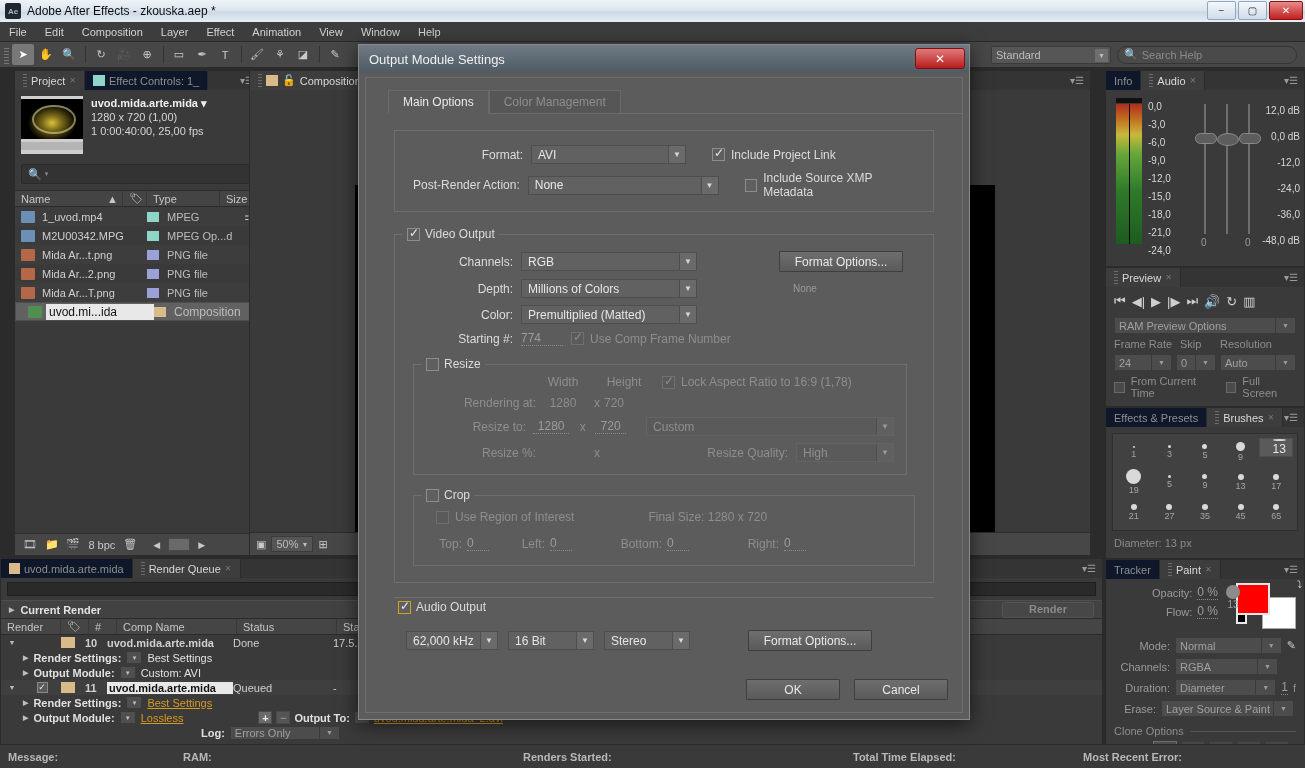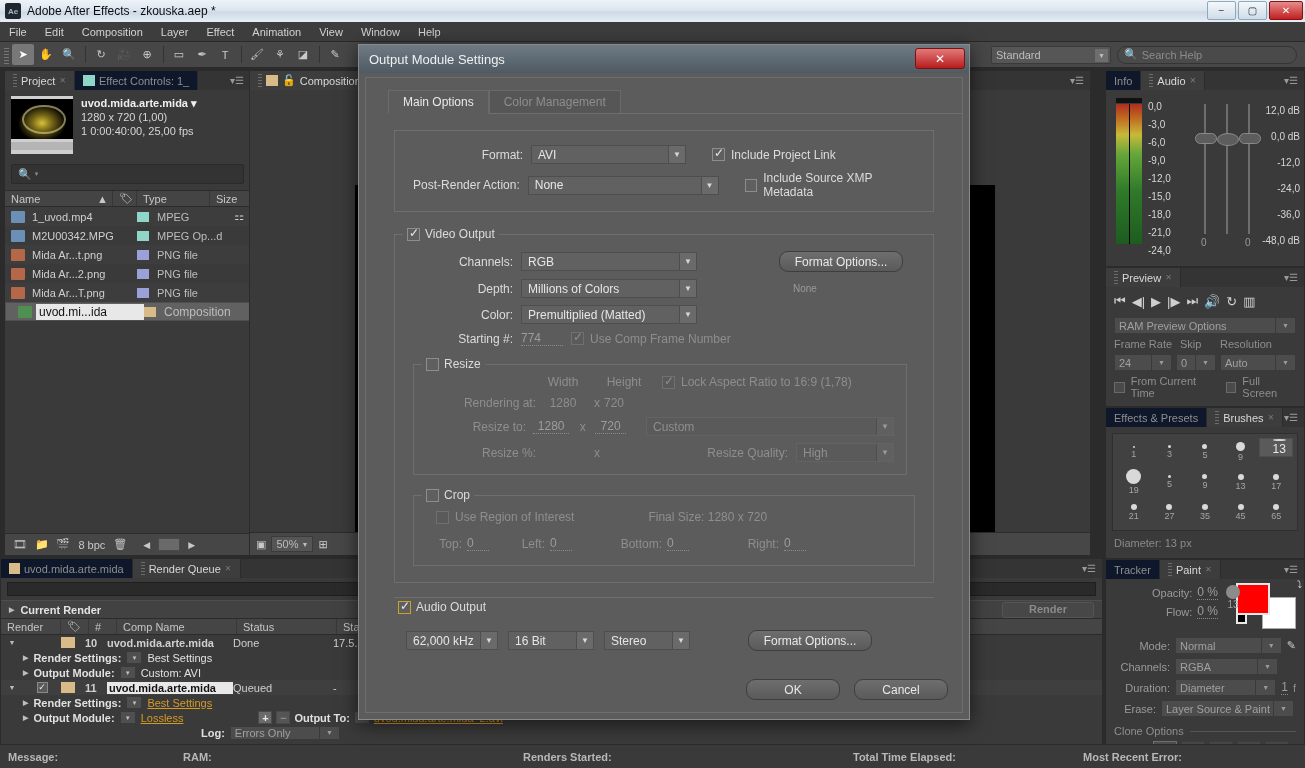--- a/index.html
+++ b/index.html
@@ -80,21 +80,21 @@
   }
   .ptab.active { background:#3d3d3d; color:#d8d8d8; }
   .ptab .x { font-size: 8px; color:#777; }
   .ptab .dots { width:4px; height:13px;
     background-image: repeating-linear-gradient(0deg,#6c6c6c 0 1px,transparent 1px 3px);
     background-size:1px 100%; background-repeat:repeat-x; background-position:0 0; }
   .ptab-fill { flex:1; background:#343434; display:flex; align-items:center; justify-content:flex-end; padding-right:6px;}
   .pmenu { font-size:10px; color:#9a9a9a; }
 
   
-  #projectPanel { left: 4px; top: 70px; width: 247px; height: 486px; }
+  #projectPanel { left: 14px; top: 70px; width: 247px; height: 486px; }
   .proj-head { display:flex; padding: 6px; gap: 8px; height: 68px; }
   .proj-thumb { width: 62px; height: 58px; background: #cfcfcf; padding: 3px 0; }
   .proj-thumb .img { width: 100%; height: 40px; background: radial-gradient(ellipse at 50% 60%, #d8c23a 0%, #7a6a18 22%, #000 55%); position:relative; }
   .proj-thumb .img::after{content:"";position:absolute;left:18%;top:14%;width:64%;height:64%;border:2px solid #e8e0a0;border-radius:50%;opacity:.55;}
   .proj-thumb .bar { height:8px; background:#b5b5b5; margin-top:3px; }
   .proj-meta { font-size: 11px; line-height: 14px; color:#d6d6d6; }
   .proj-meta .nm { font-weight: bold; color:#efefef; }
   .proj-search {
     margin: 6px; height: 20px; background:#333; border:1px solid #2a2a2a; border-radius:2px;
     display:flex; align-items:center; padding-left:6px; gap:3px; color:#8a8a8a;
@@ -195,21 +195,21 @@
   .sel {
     background:#616161; border:1px solid #4e4e4e; height:19px;
     display:flex; align-items:center; padding-left:6px; font-size:12px; color:#e6e6e6;
     position:relative;
   }
   .sel.dim { color:#8e8e8e; background:#5a5a5a; border-color:#636363; }
   .sel .ar { position:absolute; right:0; top:0; bottom:0; width:17px; background:#6a6a6a; border-left:1px solid #4e4e4e; display:flex; align-items:center; justify-content:center; font-size:8px; color:#d8d8d8;}
   .sel.dim .ar { background:#606060; color:#999; }
   .btn {
     background: linear-gradient(180deg,#6e6e6e,#5a5a5a); border:1px solid #3e3e3e;
-    border-radius:9px; height:21px; display:flex; align-items:center; justify-content:center;
+    border-radius:1px; height:21px; display:flex; align-items:center; justify-content:center;
     font-size:12px; color:#e8e8e8;
   }
   .ck { display:flex; align-items:center; gap:6px; font-size:12px; color:#dcdcdc; }
   .ck.dim { color:#8e8e8e; }
   .ckbox { width:13px; height:13px; border:1px solid #8d8d8d; background:#5f5f5f; position:relative; }
   .ckbox.checked::after { content:"✓"; position:absolute; left:1px; top:-3px; font-size:12px; color:#e8e8e8; }
   .ckbox.dim { border-color:#707070; background:#5a5a5a; }
   .ckbox.dim.checked::after { color:#8e8e8e; }
   .ckbox.yellow { border-color:#c9a227; }
   .uval { color:#9c9c9c; border-bottom:1px dotted #8a8a8a; font-size:12px; }

